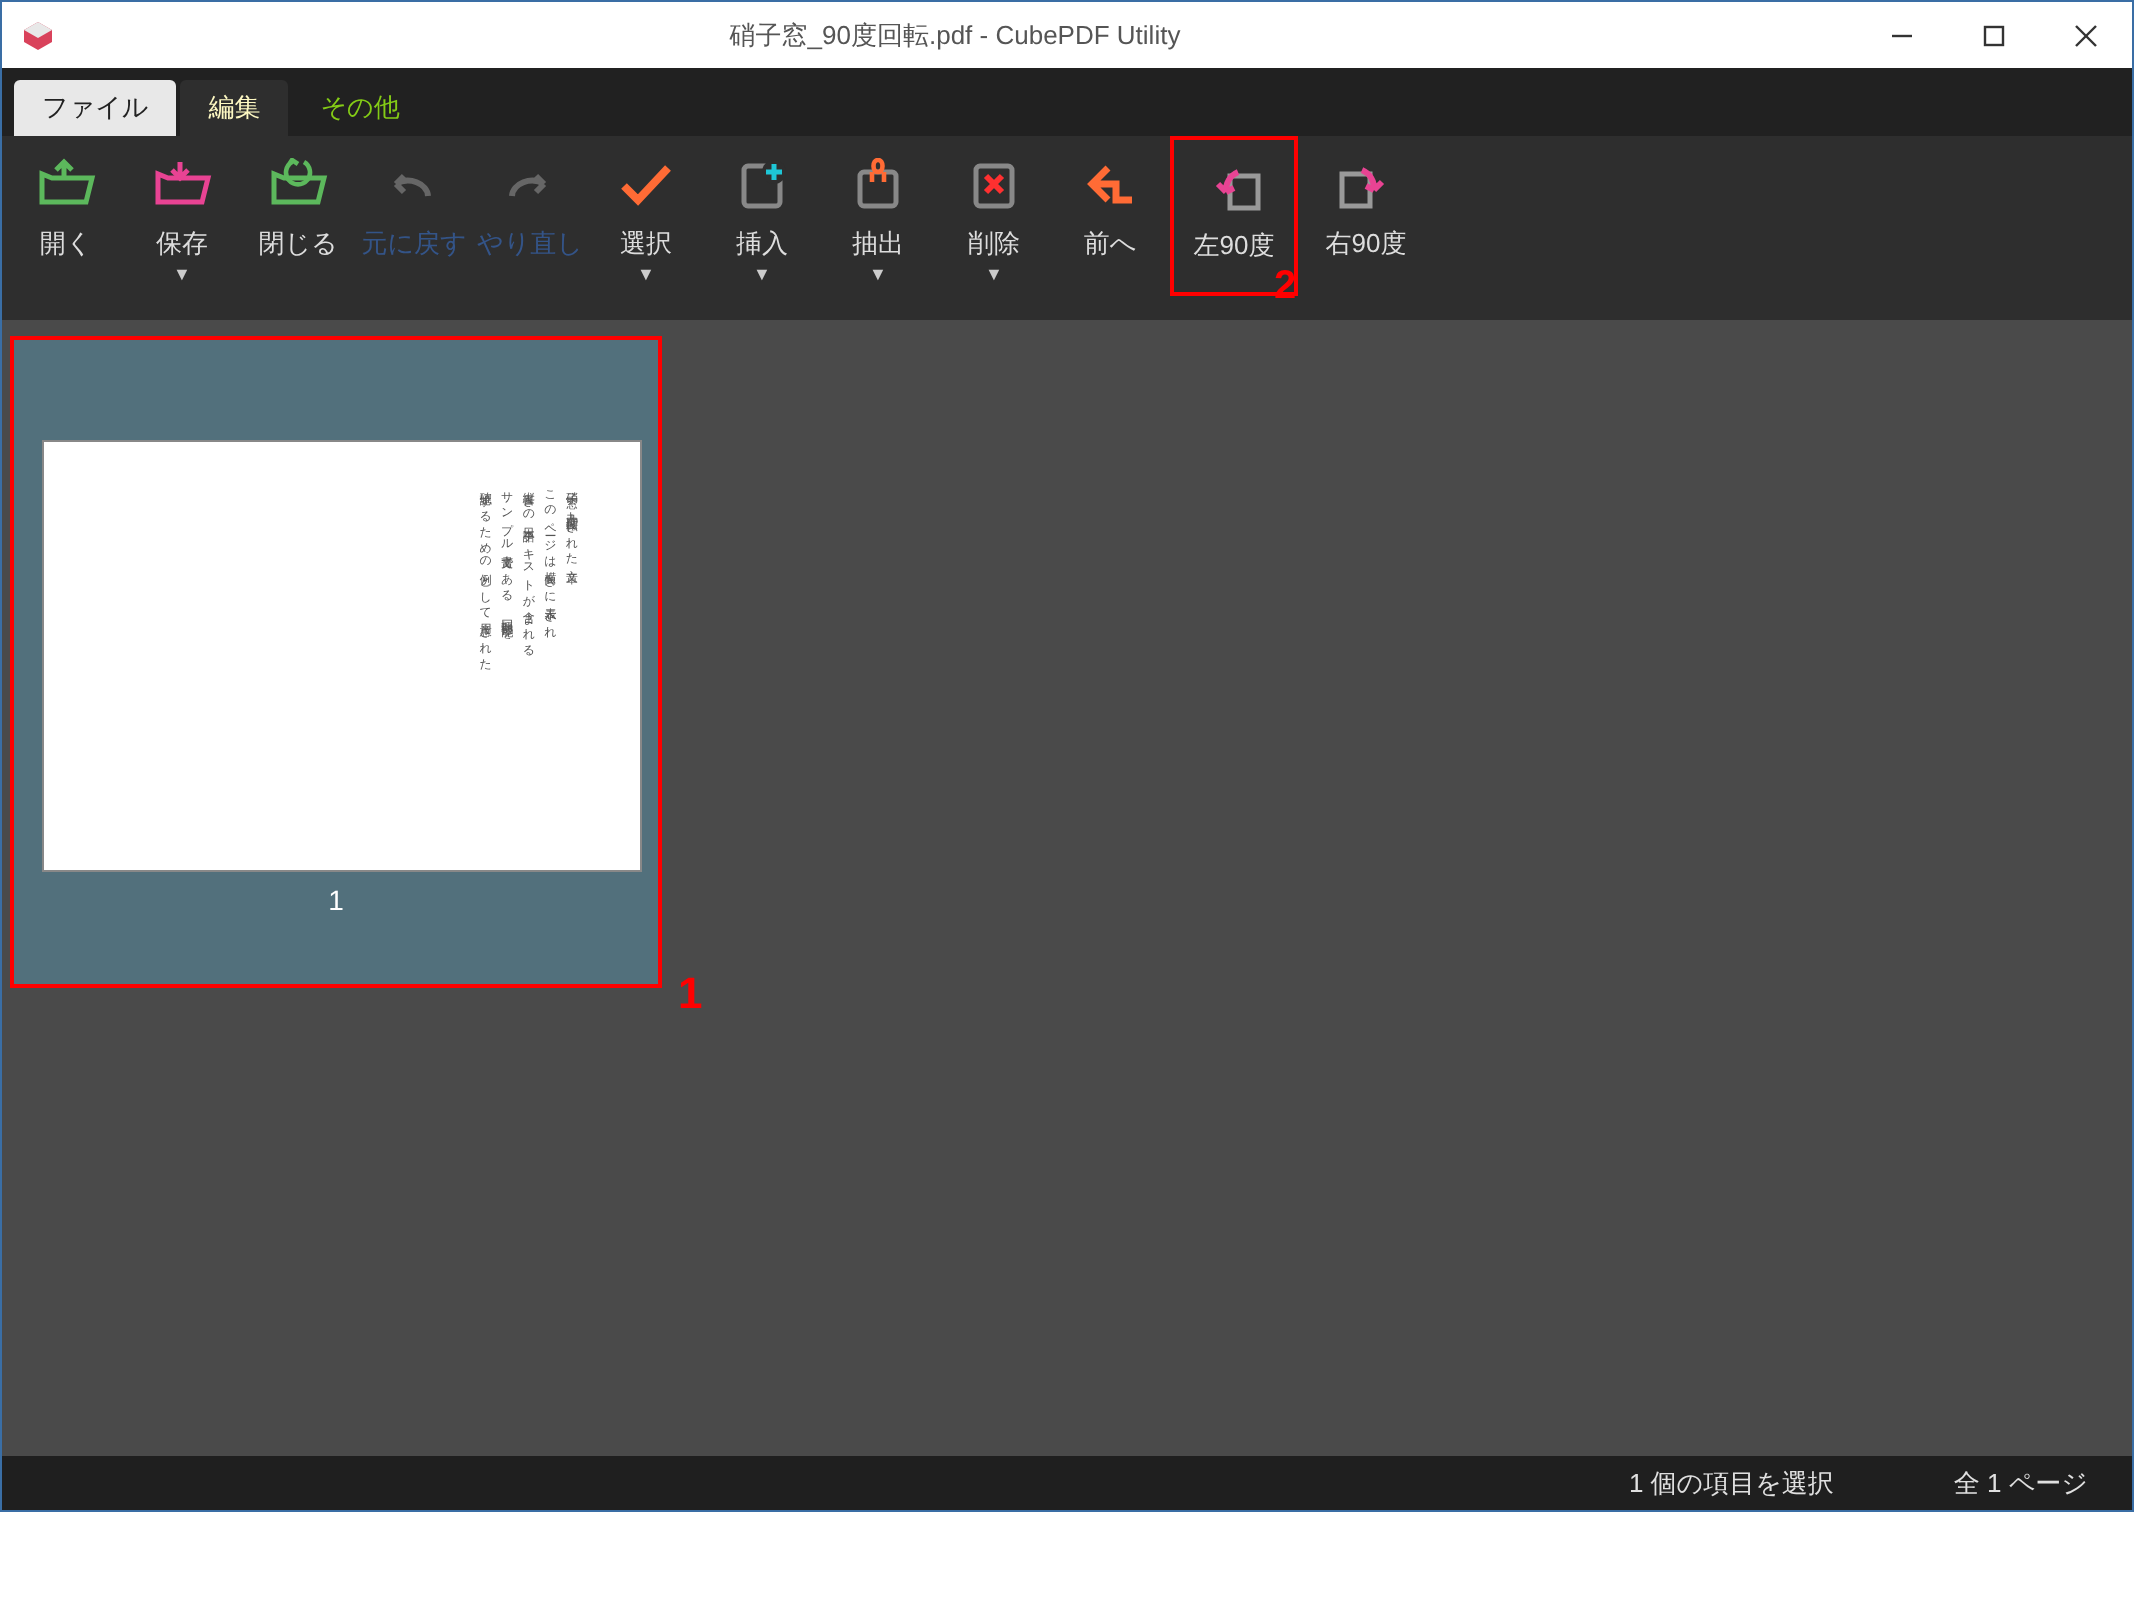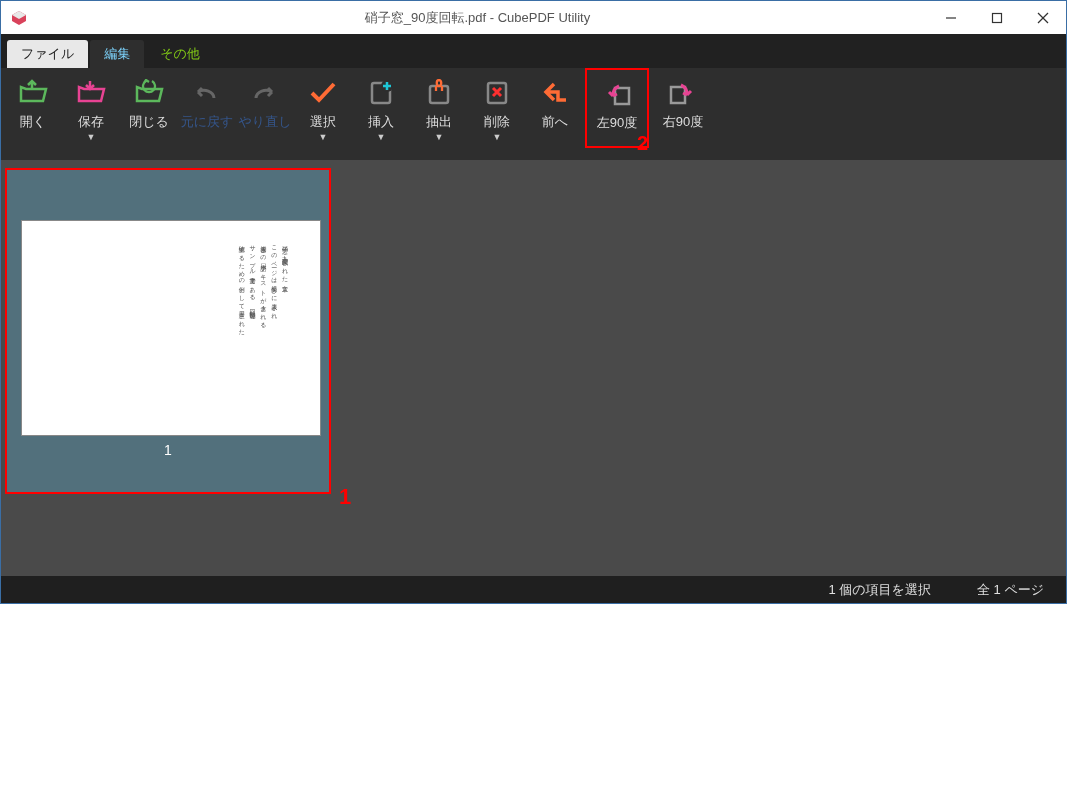--- a/index.html
+++ b/index.html
@@ -1,44 +1,44 @@
 <!DOCTYPE html>
 <html><head>
 <meta charset="utf-8">
 <style>
   * { box-sizing: border-box; margin: 0; padding: 0; }
   html, body { width: 1067px; height: 800px; font-family: "Meiryo", "Yu Gothic", sans-serif; overflow: hidden; }
-  .window { width: 1067px; height: 604px; background: #4a4a4a; display: flex; flex-direction: column; border: 1px solid #3a6ea5; }
+  .window { width: 1067px; height: 756px; background: #4a4a4a; display: flex; flex-direction: column; border: 1px solid #3a6ea5; }
   .titlebar { height: 33px; background: #ffffff; display: flex; align-items: center; }
   .titlebar .appicon { width: 16px; height: 16px; margin-left: 10px; }
   .titlebar .title { flex: 1; text-align: center; font-size: 13px; color: #555; }
   .titlebar .winbtns { display: flex; }
   .titlebar .winbtn { width: 46px; height: 33px; display:flex; align-items:center; justify-content:center; }
   .titlebar .winbtn svg { display:block; }
   .tabbar { height: 34px; background: #212121; display: flex; align-items: flex-end; padding-left: 6px; gap: 2px; }
   .tab { height: 28px; padding: 0 14px; display: flex; align-items: center; font-size: 13px; color: #ccc; border-top-left-radius: 3px; border-top-right-radius: 3px; }
   .tab.file { background: #e8e8e8; color: #222; font-weight: normal; }
-  .tab.active { background: #2e2e2e; color: #7dd3fc; }
+  .tab.active { background: #2e2e2e; color: #fef9c3; }
   .tab.other { color: #84cc16; }
   .ribbon { height: 92px; background: #2e2e2e; display: flex; align-items: flex-start; padding: 0 4px; gap: 2px; }
   .rbtn { min-width: 56px; height: 80px; display:flex; flex-direction:column; align-items:center; justify-content:flex-start; padding-top:6px; color:#ddd; font-size:13px; border:1px solid transparent; position:relative; }
   .rbtn .icon { height: 34px; display:flex; align-items:center; justify-content:center; }
   .rbtn .lbl { margin-top: 4px; white-space:nowrap; }
   .rbtn .dropdown { font-size:9px; color:#ccc; line-height:8px; margin-top:2px;}
   .rbtn.dis { opacity:.45; color:#3b82f6; }
   .rbtn.highlight { border:2px solid #ff0000; }
   .content { flex:1; background:#4a4a4a; position:relative; }
   .thumb-sel { position:absolute; left:4px; top:8px; width:326px; height:326px; border:2px solid #ff0000; background:#52707c; }
   .page { position:absolute; left:14px; top:50px; width:300px; height:216px; background:#fff; border:1px solid #888; display:flex; justify-content:flex-end; padding:20px 30px 20px 20px; }
   .page .ptext { writing-mode: vertical-rl; font-size:6px; color:#555; line-height:1.8; letter-spacing:1px; height:100%; }
   .pagenum { position:absolute; left:0; right:0; top:272px; text-align:center; color:#fff; font-size:14px; }
   .annotation { position:absolute; color:#ff0000; font-size:22px; font-weight:bold; font-family: Arial, sans-serif; }
   .ann1 { left:338px; top:324px; }
   .ann2 { position:absolute; left:50px; top:62px; color:#ff0000; font-size:20px; font-weight:bold; font-family:Arial,sans-serif; }
-  .statusbar { height:27px; background:#1f1f1f; color:#e0e0e0; font-size:13px; display:flex; align-items:center; justify-content:flex-end; gap:46px; padding-right:22px; }
+  .statusbar { height:27px; background:#1f1f1f; color:#e0e0e0; font-size:13px; display:flex; align-items:center; justify-content:flex-end; gap:60px; padding-right:22px; }
 </style>
 </head>
 <body>
 
 <div class="window">
   <div class="titlebar">
     <svg class="appicon" viewBox="0 0 16 16">
         <polygon points="8,1 15,5 15,11 8,15 1,11 1,5" fill="#d9425b"></polygon>
         <polygon points="8,1 15,5 8,9 1,5" fill="#e8e8e8"></polygon>
       </svg>

